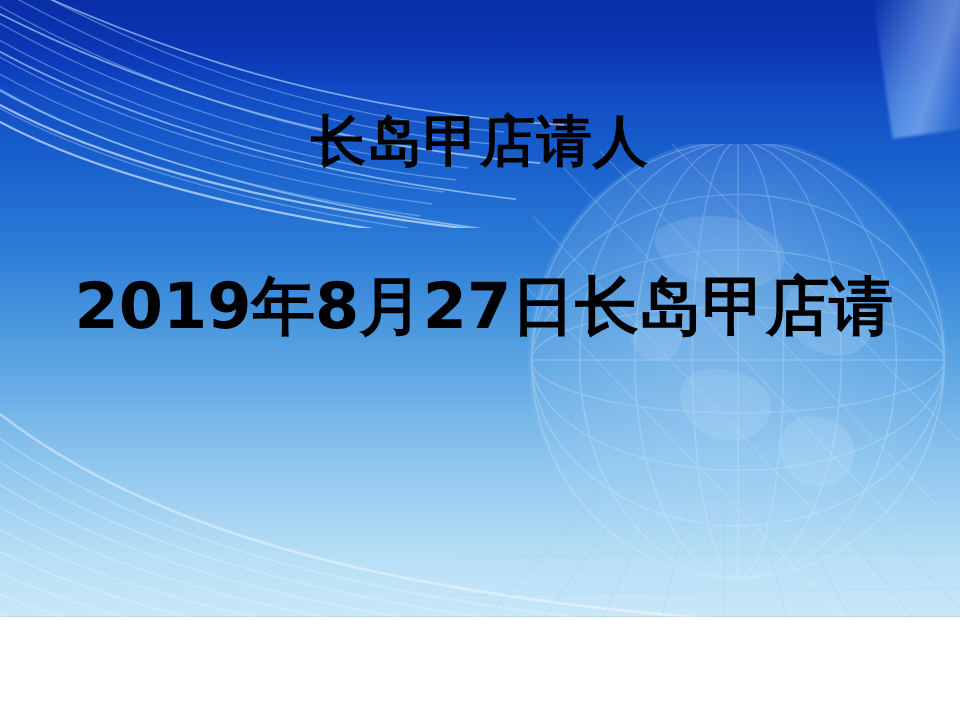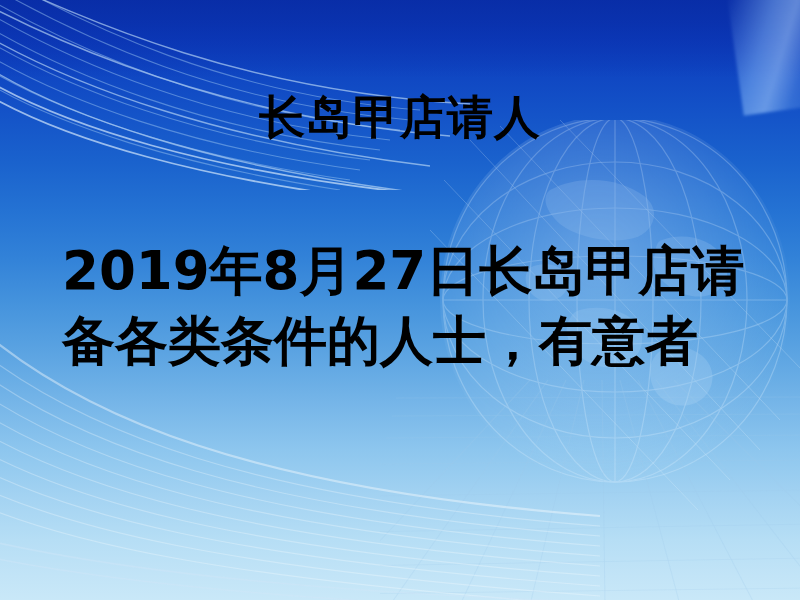--- a/index.html
+++ b/index.html
@@ -12,21 +12,21 @@
     width: 800px;
     height: 600px;
     overflow: hidden;
     font-family: "DejaVu Sans", "Liberation Sans", sans-serif;
   }
 
   
   #slide {
     position: relative;
     width: 800px;
-    height: 600px;
+    height: 514px;
     overflow: hidden;
     background: #a3a3a3;
   }
 
   
   .bg-layer {
     position: absolute;
     inset: 0;
     pointer-events: none;
   }
@@ -126,21 +126,21 @@
     line-height: 58px;
     font-weight: bold;
     color: #000000;
     letter-spacing: 1px;
     white-space: nowrap;
   }
 
   #slide-body {
     position: absolute;
     left: 46px;
-    top: 236px;
+    top: 221px;
     width: 716px;
   }
 
   .body-line {
     font-size: 53px;
     line-height: 70px;
     font-weight: bold;
     color: #000000;
     white-space: nowrap;
     letter-spacing: 0px;
@@ -266,17 +266,16 @@
       <path d="M-30,214 C 110,250 330,272 640,282"></path>
     </g>
   </svg>
 
   <div id="content">
 
     <div id="slide-title">长岛甲店请人</div>
 
     <div id="slide-body">
       <div class="body-line justify">2019年8月27日长岛甲店请</div>
-      <div class="body-line justify">备各类条件的人士，有意者</div>
     </div>
 
   </div>
 </div>
 
 </body></html>

